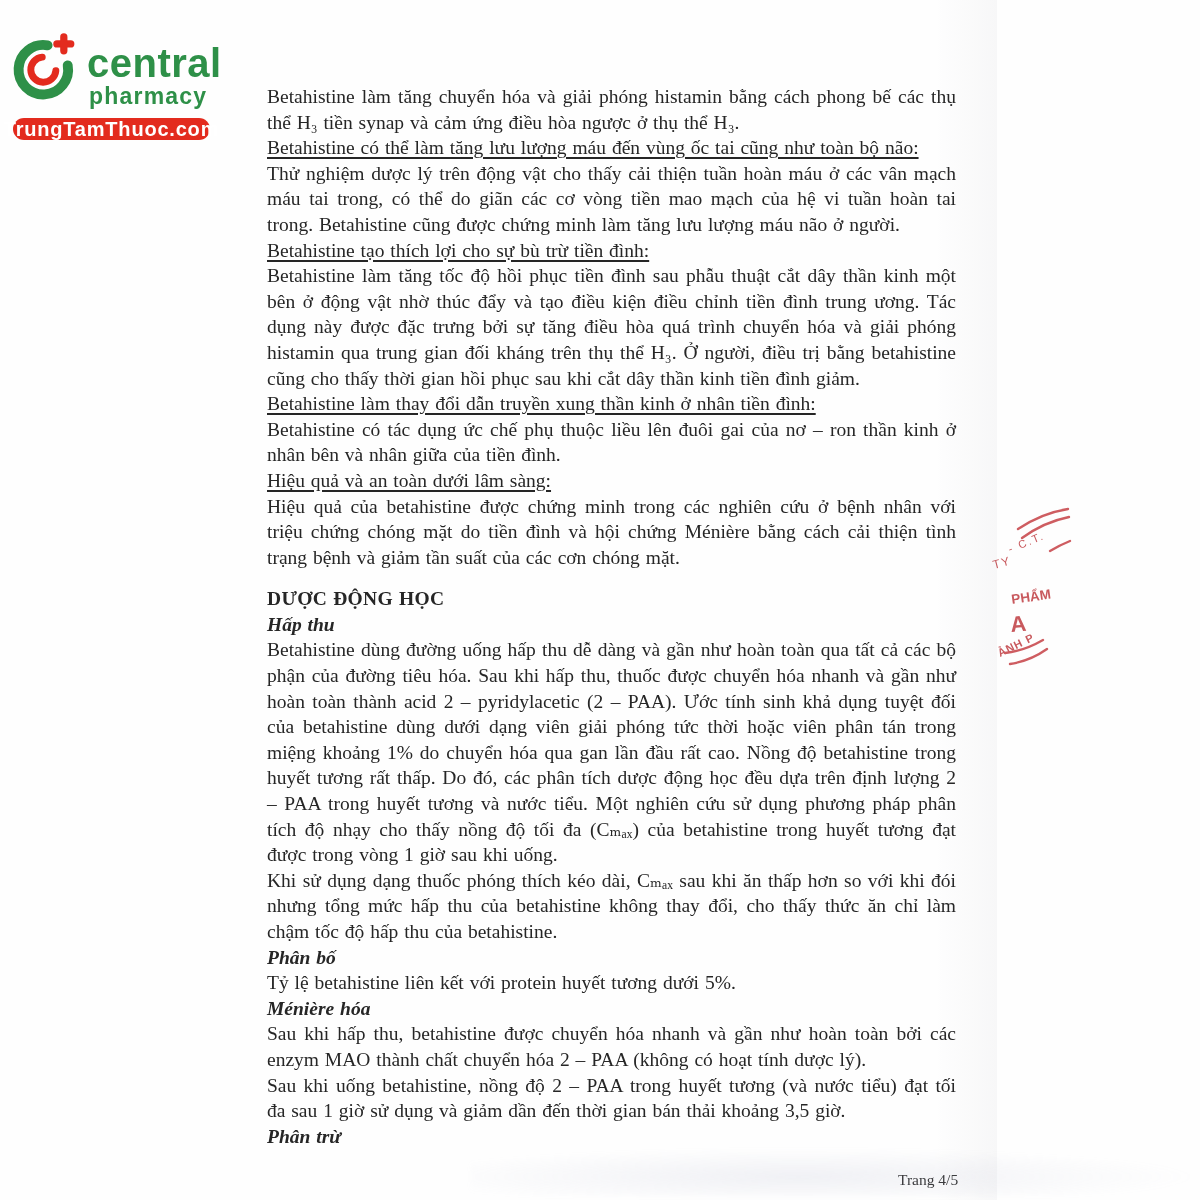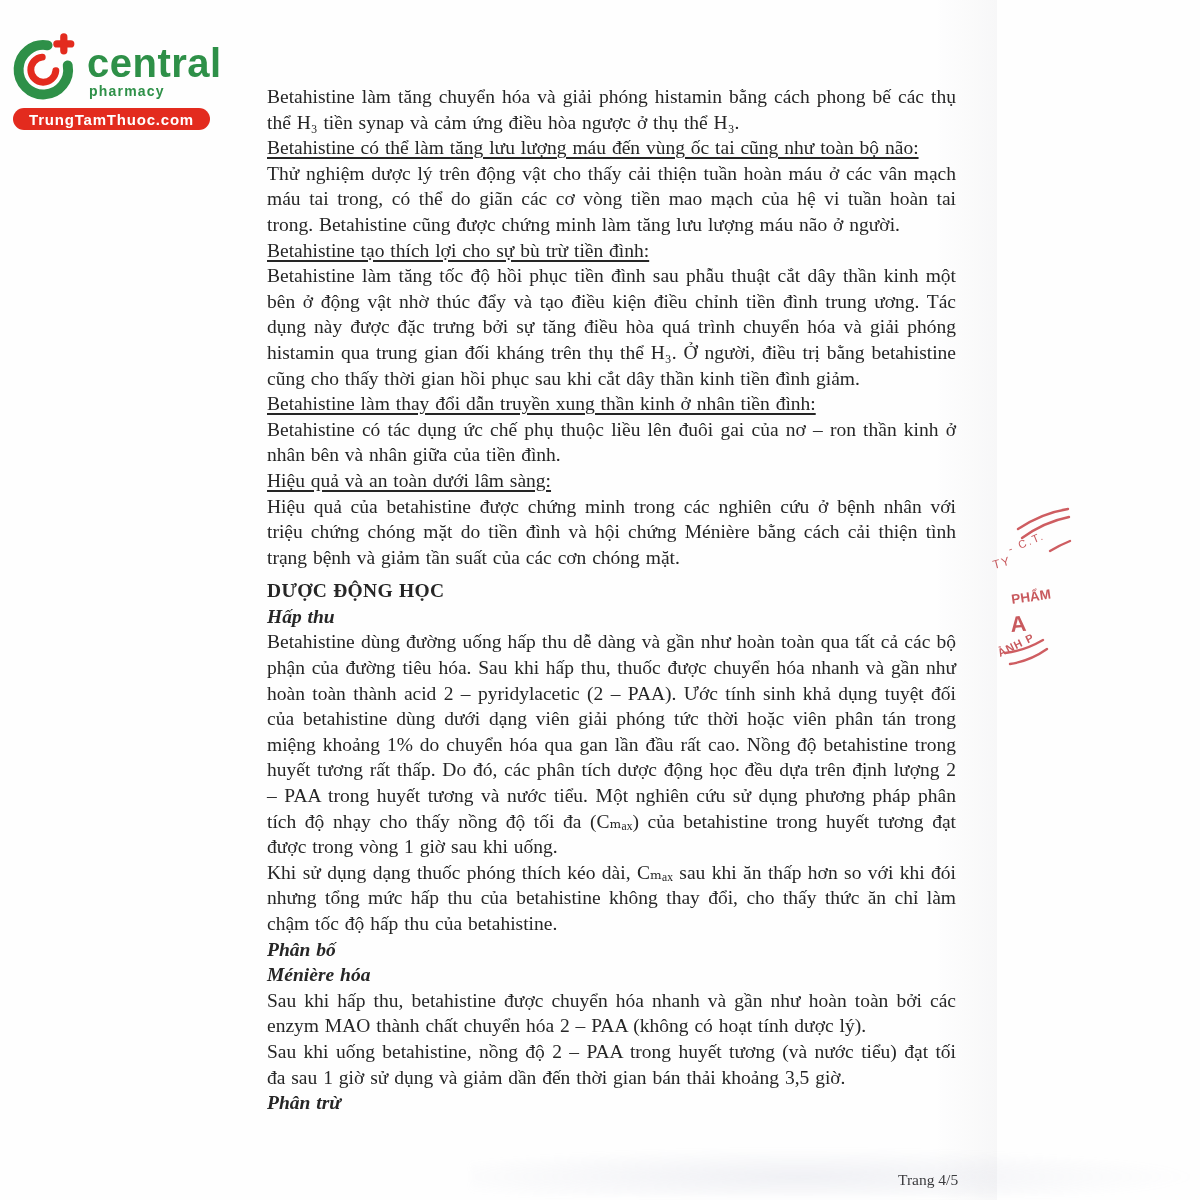--- a/index.html
+++ b/index.html
@@ -7,37 +7,37 @@
     position:relative;width:1200px;height:1200px;background:#fefefe;
     overflow:hidden;font-family:"Liberation Serif","DejaVu Serif",serif;
   }
 
   
   .logo{position:absolute;left:13px;top:34px;width:215px;}
   .logo-row{display:flex;align-items:flex-start;}
   .logo-mark{width:66px;height:66px;flex:0 0 66px;overflow:visible;}
   .logo-words{margin-left:8px;padding-top:12px;font-family:"Liberation Sans","DejaVu Sans",sans-serif;}
   .logo-brand{color:#2e9048;font-size:40px;font-weight:bold;line-height:34px;letter-spacing:.5px;}
-  .logo-sub{color:#2e9048;font-size:14px;font-weight:bold;letter-spacing:1.2px;margin-top:3px;margin-left:2px;}
+  .logo-sub{color:#2e9048;font-size:23px;font-weight:bold;letter-spacing:1.2px;margin-top:3px;margin-left:2px;}
   .logo-badge{
     margin-top:8px;width:197px;height:22px;background:#e32b1e;border-radius:12px;
     display:flex;align-items:center;justify-content:center;
     color:#fff;font-family:"Liberation Sans","DejaVu Sans",sans-serif;
-    font-weight:bold;font-size:15px;letter-spacing:.8px;
+    font-weight:bold;font-size:20px;letter-spacing:.8px;
   }
 
   
   .content{
     position:absolute;left:267px;top:84px;width:689px;
     font-size:19.5px;line-height:25.6px;color:#262626;word-spacing:1px;
   }
   .block{margin:0;}
   .block.body{text-align:justify;}
   .block.underlined-heading{text-decoration:underline;text-decoration-thickness:1.5px;text-underline-offset:3px;}
-  .block.section-title{font-weight:bold;letter-spacing:.3px;margin-top:8px;}
+  .block.section-title{font-weight:bold;letter-spacing:.3px;margin-top:16px;}
   .block.subheading{font-weight:bold;font-style:italic;}
 
   
   .stamp{position:absolute;left:992px;top:505px;width:78px;height:170px;opacity:.85;overflow:visible;}
   .stamp text{fill:#bf3d42;font-family:"Liberation Sans","DejaVu Sans",sans-serif;}
   .stamp path{stroke:#c64146;stroke-width:2.4;fill:none;stroke-linecap:round;}
 
   
   .footer{position:absolute;left:898px;top:1171px;font-size:15.5px;color:#303030;}
 
@@ -86,20 +86,21 @@
       <div class="block body">Betahistine làm tăng tốc độ hồi phục tiền đình sau phẫu thuật cắt dây thần kinh một bên ở động vật nhờ thúc đẩy và tạo điều kiện điều chỉnh tiền đình trung ương. Tác dụng này được đặc trưng bởi sự tăng điều hòa quá trình chuyển hóa và giải phóng histamin qua trung gian đối kháng trên thụ thể H₃. Ở người, điều trị bằng betahistine cũng cho thấy thời gian hồi phục sau khi cắt dây thần kinh tiền đình giảm.</div>
       <div class="block underlined-heading">Betahistine làm thay đổi dẫn truyền xung thần kinh ở nhân tiền đình:</div>
       <div class="block body">Betahistine có tác dụng ức chế phụ thuộc liều lên đuôi gai của nơ – ron thần kinh ở nhân bên và nhân giữa của tiền đình.</div>
       <div class="block underlined-heading">Hiệu quả và an toàn dưới lâm sàng:</div>
       <div class="block body">Hiệu quả của betahistine được chứng minh trong các nghiên cứu ở bệnh nhân với triệu chứng chóng mặt do tiền đình và hội chứng Ménière bằng cách cải thiện tình trạng bệnh và giảm tần suất của các cơn chóng mặt.</div>
       <div class="block section-title">DƯỢC ĐỘNG HỌC</div>
       <div class="block subheading">Hấp thu</div>
       <div class="block body">Betahistine dùng đường uống hấp thu dễ dàng và gần như hoàn toàn qua tất cả các bộ phận của đường tiêu hóa. Sau khi hấp thu, thuốc được chuyển hóa nhanh và gần như hoàn toàn thành acid 2 – pyridylacetic (2 – PAA). Ước tính sinh khả dụng tuyệt đối của betahistine dùng dưới dạng viên giải phóng tức thời hoặc viên phân tán trong miệng khoảng 1% do chuyển hóa qua gan lần đầu rất cao. Nồng độ betahistine trong huyết tương rất thấp. Do đó, các phân tích dược động học đều dựa trên định lượng 2 – PAA trong huyết tương và nước tiểu. Một nghiên cứu sử dụng phương pháp phân tích độ nhạy cho thấy nồng độ tối đa (Cₘₐₓ) của betahistine trong huyết tương đạt được trong vòng 1 giờ sau khi uống.</div>
       <div class="block body">Khi sử dụng dạng thuốc phóng thích kéo dài, Cₘₐₓ sau khi ăn thấp hơn so với khi đói nhưng tổng mức hấp thu của betahistine không thay đổi, cho thấy thức ăn chỉ làm chậm tốc độ hấp thu của betahistine.</div>
       <div class="block subheading">Phân bố</div>
+      <div class="block body">Tỷ lệ betahistine liên kết với protein huyết tương dưới 5%.</div>
       <div class="block subheading">Ménière hóa</div>
       <div class="block body">Sau khi hấp thu, betahistine được chuyển hóa nhanh và gần như hoàn toàn bởi các enzym MAO thành chất chuyển hóa 2 – PAA (không có hoạt tính dược lý).</div>
       <div class="block body">Sau khi uống betahistine, nồng độ 2 – PAA trong huyết tương (và nước tiểu) đạt tối đa sau 1 giờ sử dụng và giảm dần đến thời gian bán thải khoảng 3,5 giờ.</div>
       <div class="block subheading">Phân trừ</div>
     </div>
 
   <svg class="stamp" viewBox="0 0 78 170">
     <path d="M 26 24 Q 50 8 76 4"></path>
     <path d="M 30 33 Q 52 17 77 12"></path>
     <path d="M 58 46 Q 68 40 78 36"></path>

